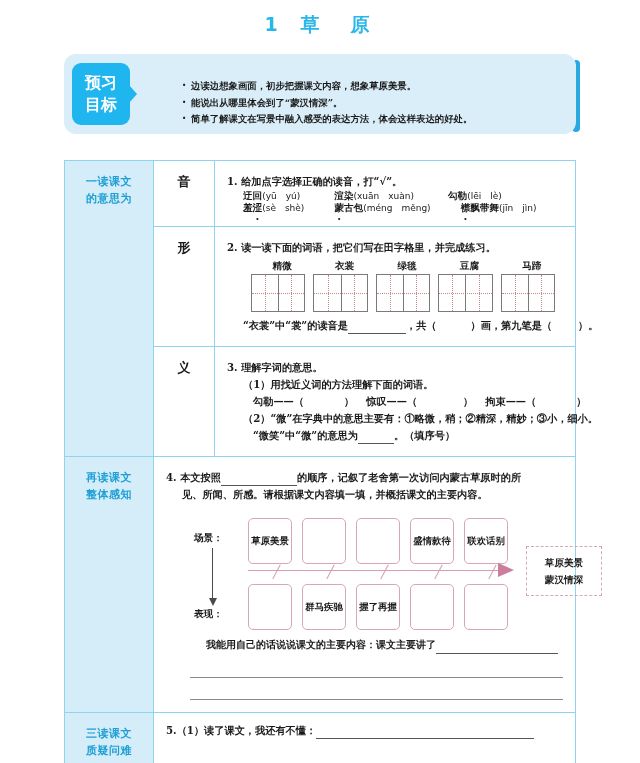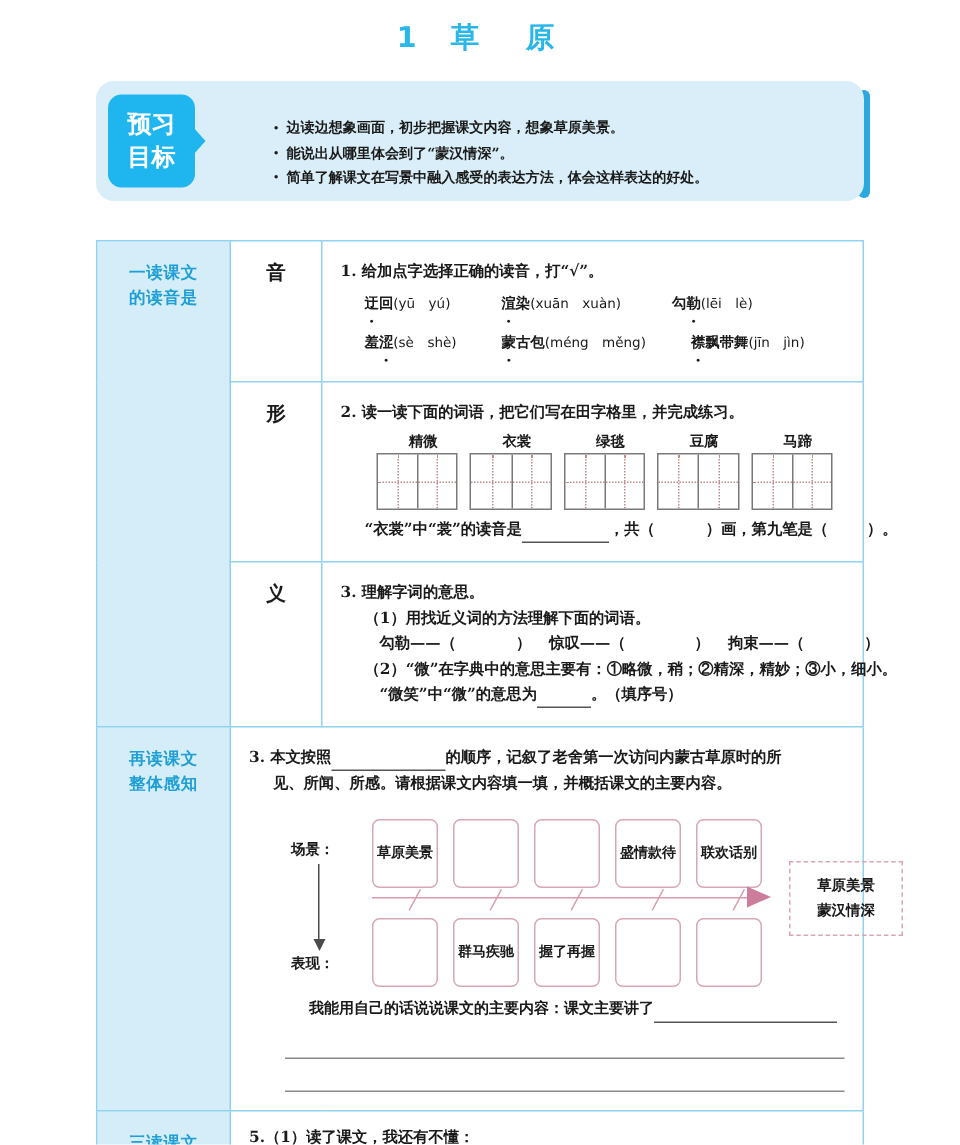--- a/index.html
+++ b/index.html
@@ -105,21 +105,21 @@
     font-weight:bold;
     font-family:"DejaVu Sans","Liberation Sans",sans-serif;
   }
   .body-cell{padding:6px 8px 7px 8px;}
 
   .qline{font-size:10.2px;line-height:17px;font-weight:bold;white-space:nowrap;}
   .indent1{padding-left:16px;}
   .indent2{padding-left:26px;}
 
   
-  .py-row{display:flex;font-size:9.6px;line-height:26px;margin-left:16px;font-weight:bold;align-items:flex-end;}
+  .py-row{display:flex;font-size:9.6px;line-height:12px;margin-left:16px;font-weight:bold;align-items:flex-end;}
   .py-item{white-space:nowrap;}
   .py-item .dot{position:relative;}
   .py-item .dot:after{
     content:"·";position:absolute;left:50%;bottom:-7px;transform:translateX(-50%);
     font-size:11px;line-height:0;
   }
   .py{font-family:"DejaVu Sans","Liberation Sans",sans-serif;font-weight:normal;font-size:9px;}
   .sp1{width:34px;display:inline-block;}
   .sp2{width:30px;display:inline-block;}
 
@@ -207,21 +207,21 @@
       <li>简单了解课文在写景中融入感受的表达方法，体会这样表达的好处。</li>
     </ul>
   </div>
 
   <table class="tbl">
 
     <tbody>
         <tr>
       <td class="sect-cell" rowspan="3">
         <div>一读课文</div>
-        <div>的读音是</div>
+        <div>的意思为</div>
       </td>
       <td class="key-cell">音</td>
       <td class="body-cell">
         <div class="qline">1. 给加点字选择正确的读音，打“√”。</div>
         <div class="py-row">
           <span class="py-item"><span class="dot">迂</span>回<span class="py">(yū　yú)</span></span>
           <span class="sp1"></span>
           <span class="py-item"><span class="dot">渲</span>染<span class="py">(xuān　xuàn)</span></span>
           <span class="sp1"></span>
           <span class="py-item">勾<span class="dot">勒</span><span class="py">(lēi　lè)</span></span>
@@ -295,21 +295,21 @@
       </td>
     </tr>
 
     <tr>
       <td class="sect-cell">
         <div>再读课文</div>
         <div>整体感知</div>
       </td>
       <td class="body-cell" colspan="2">
         <div class="qline">
-          <span>3. 本文按照</span><span class="ul" style="width:76px"></span><span>的顺序，记叙了老舍第一次访问内蒙古草原时的所</span>
+          <span>4. 本文按照</span><span class="ul" style="width:76px"></span><span>的顺序，记叙了老舍第一次访问内蒙古草原时的所</span>
         </div>
         <div class="qline indent1">见、所闻、所感。请根据课文内容填一填，并概括课文的主要内容。</div>
 
         <div class="diagram">
           <div class="scene-lbl">场景：</div>
           <div class="perf-lbl">表现：</div>
           <div class="dn-arrow"></div>
 
           <div class="fbox" style="left:82px;top:10px">
             <span>草原</span>

